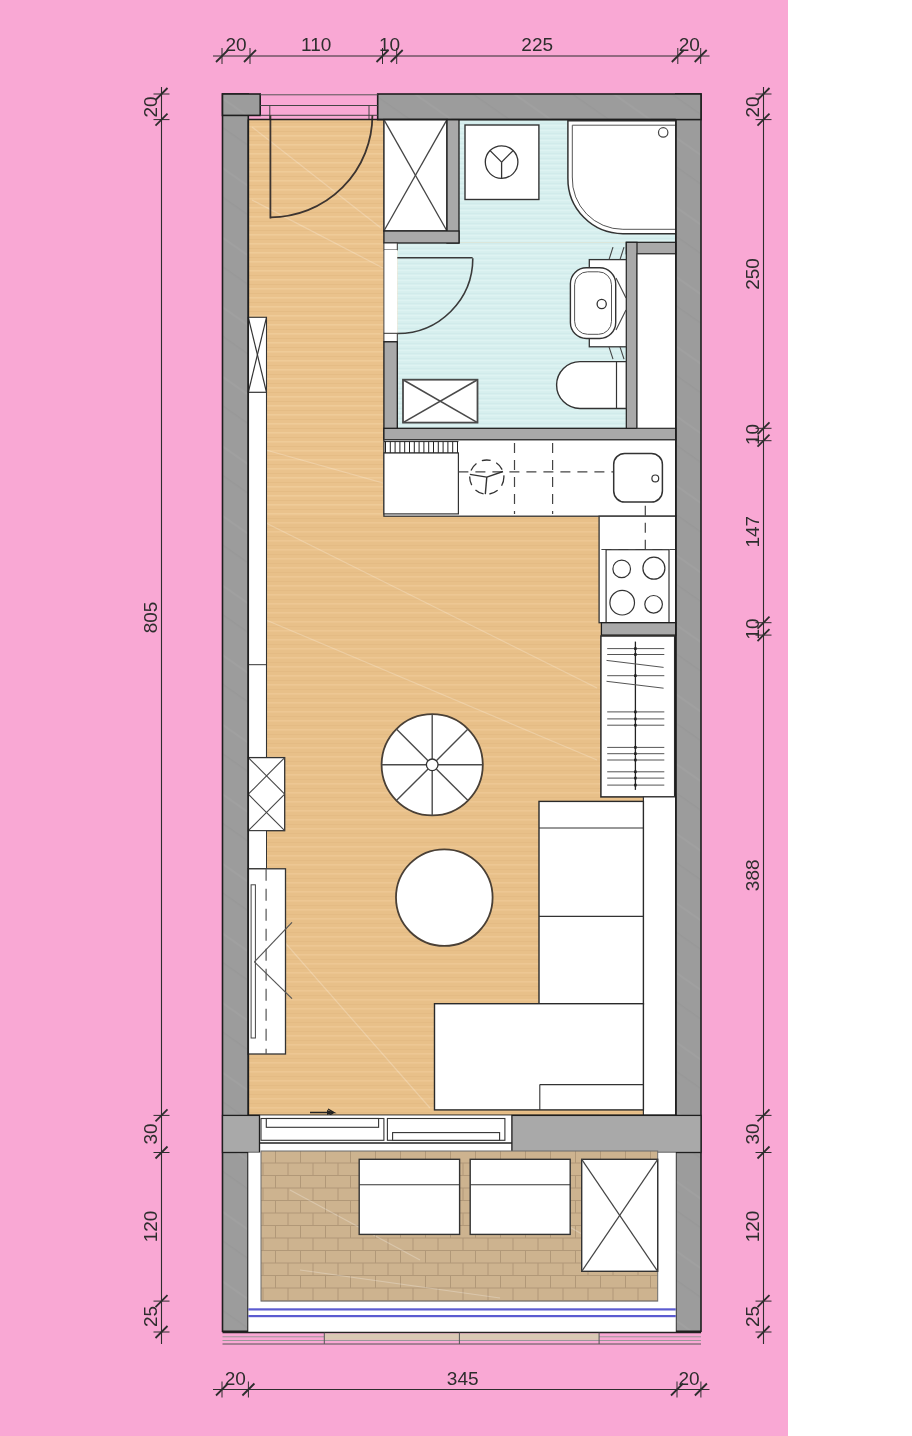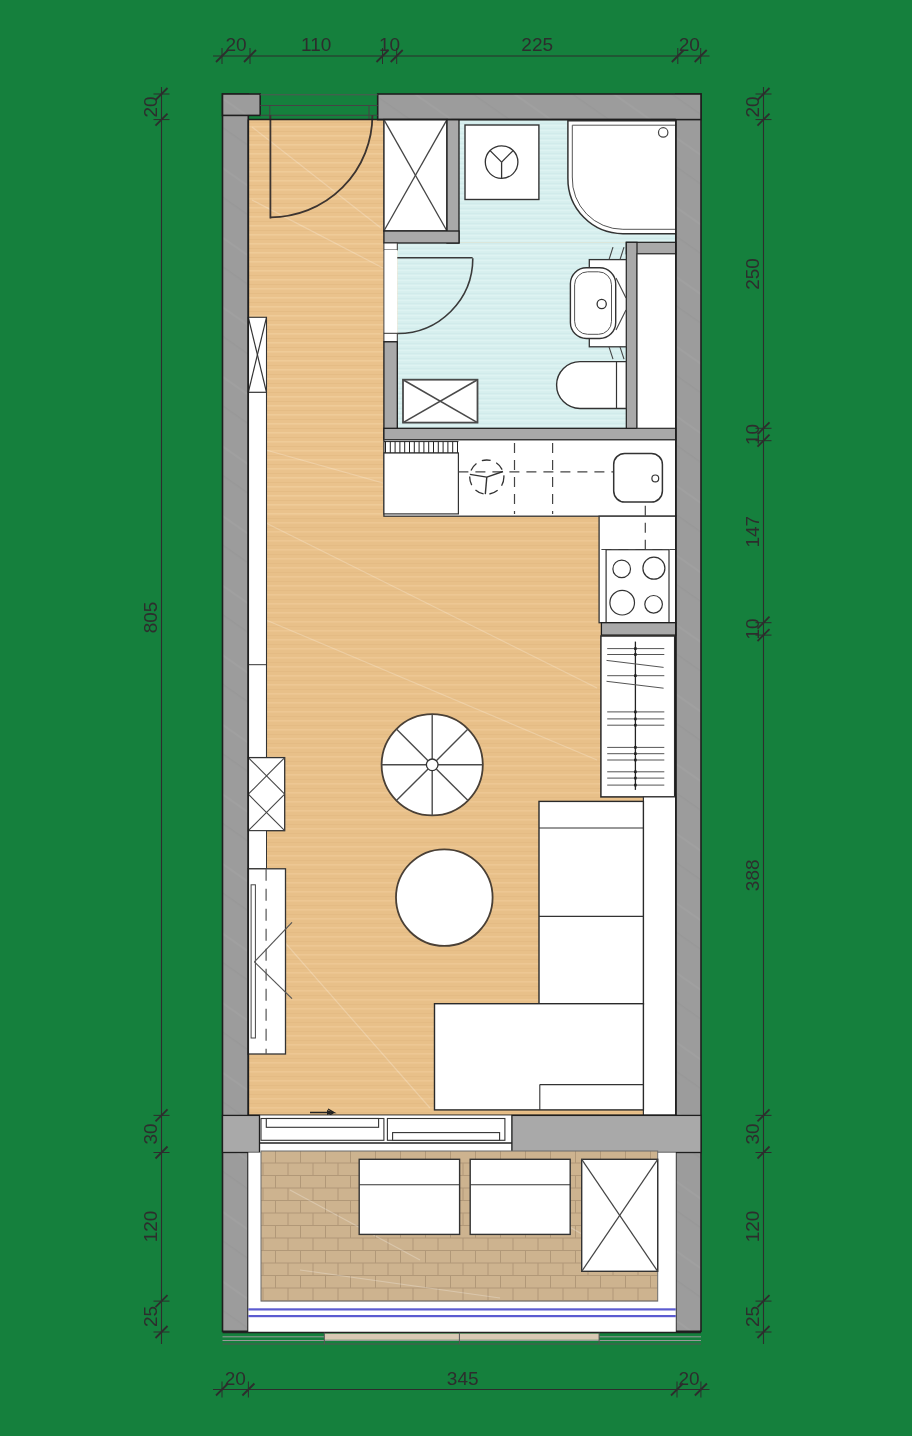--- a/index.html
+++ b/index.html
@@ -1,14 +1,14 @@
 <!DOCTYPE html>
 <html><head><meta charset="utf-8"><style>
 html,body{margin:0;padding:0;background:#fff}
-#c{position:relative;width:912px;height:1436px;background:#15803d;overflow:hidden}
+#c{position:relative;width:788px;height:1436px;background:#f9a8d4;overflow:hidden}
 </style></head><body>
 <div id="c">
 <svg width="912" height="1436" viewBox="0 0 912 1436" xmlns="http://www.w3.org/2000/svg">
 <defs>
 <pattern id="floorP" width="64" height="9" patternUnits="userSpaceOnUse">
   <rect width="64" height="9" fill="#eac28c"></rect>
   <rect y="0" width="64" height="1.6" fill="#f2d2a2" opacity="0.55"></rect>
   <rect y="5" width="64" height="1" fill="#e0b57e" opacity="0.5"></rect>
 </pattern>
 <pattern id="tileP" width="40" height="5" patternUnits="userSpaceOnUse">

